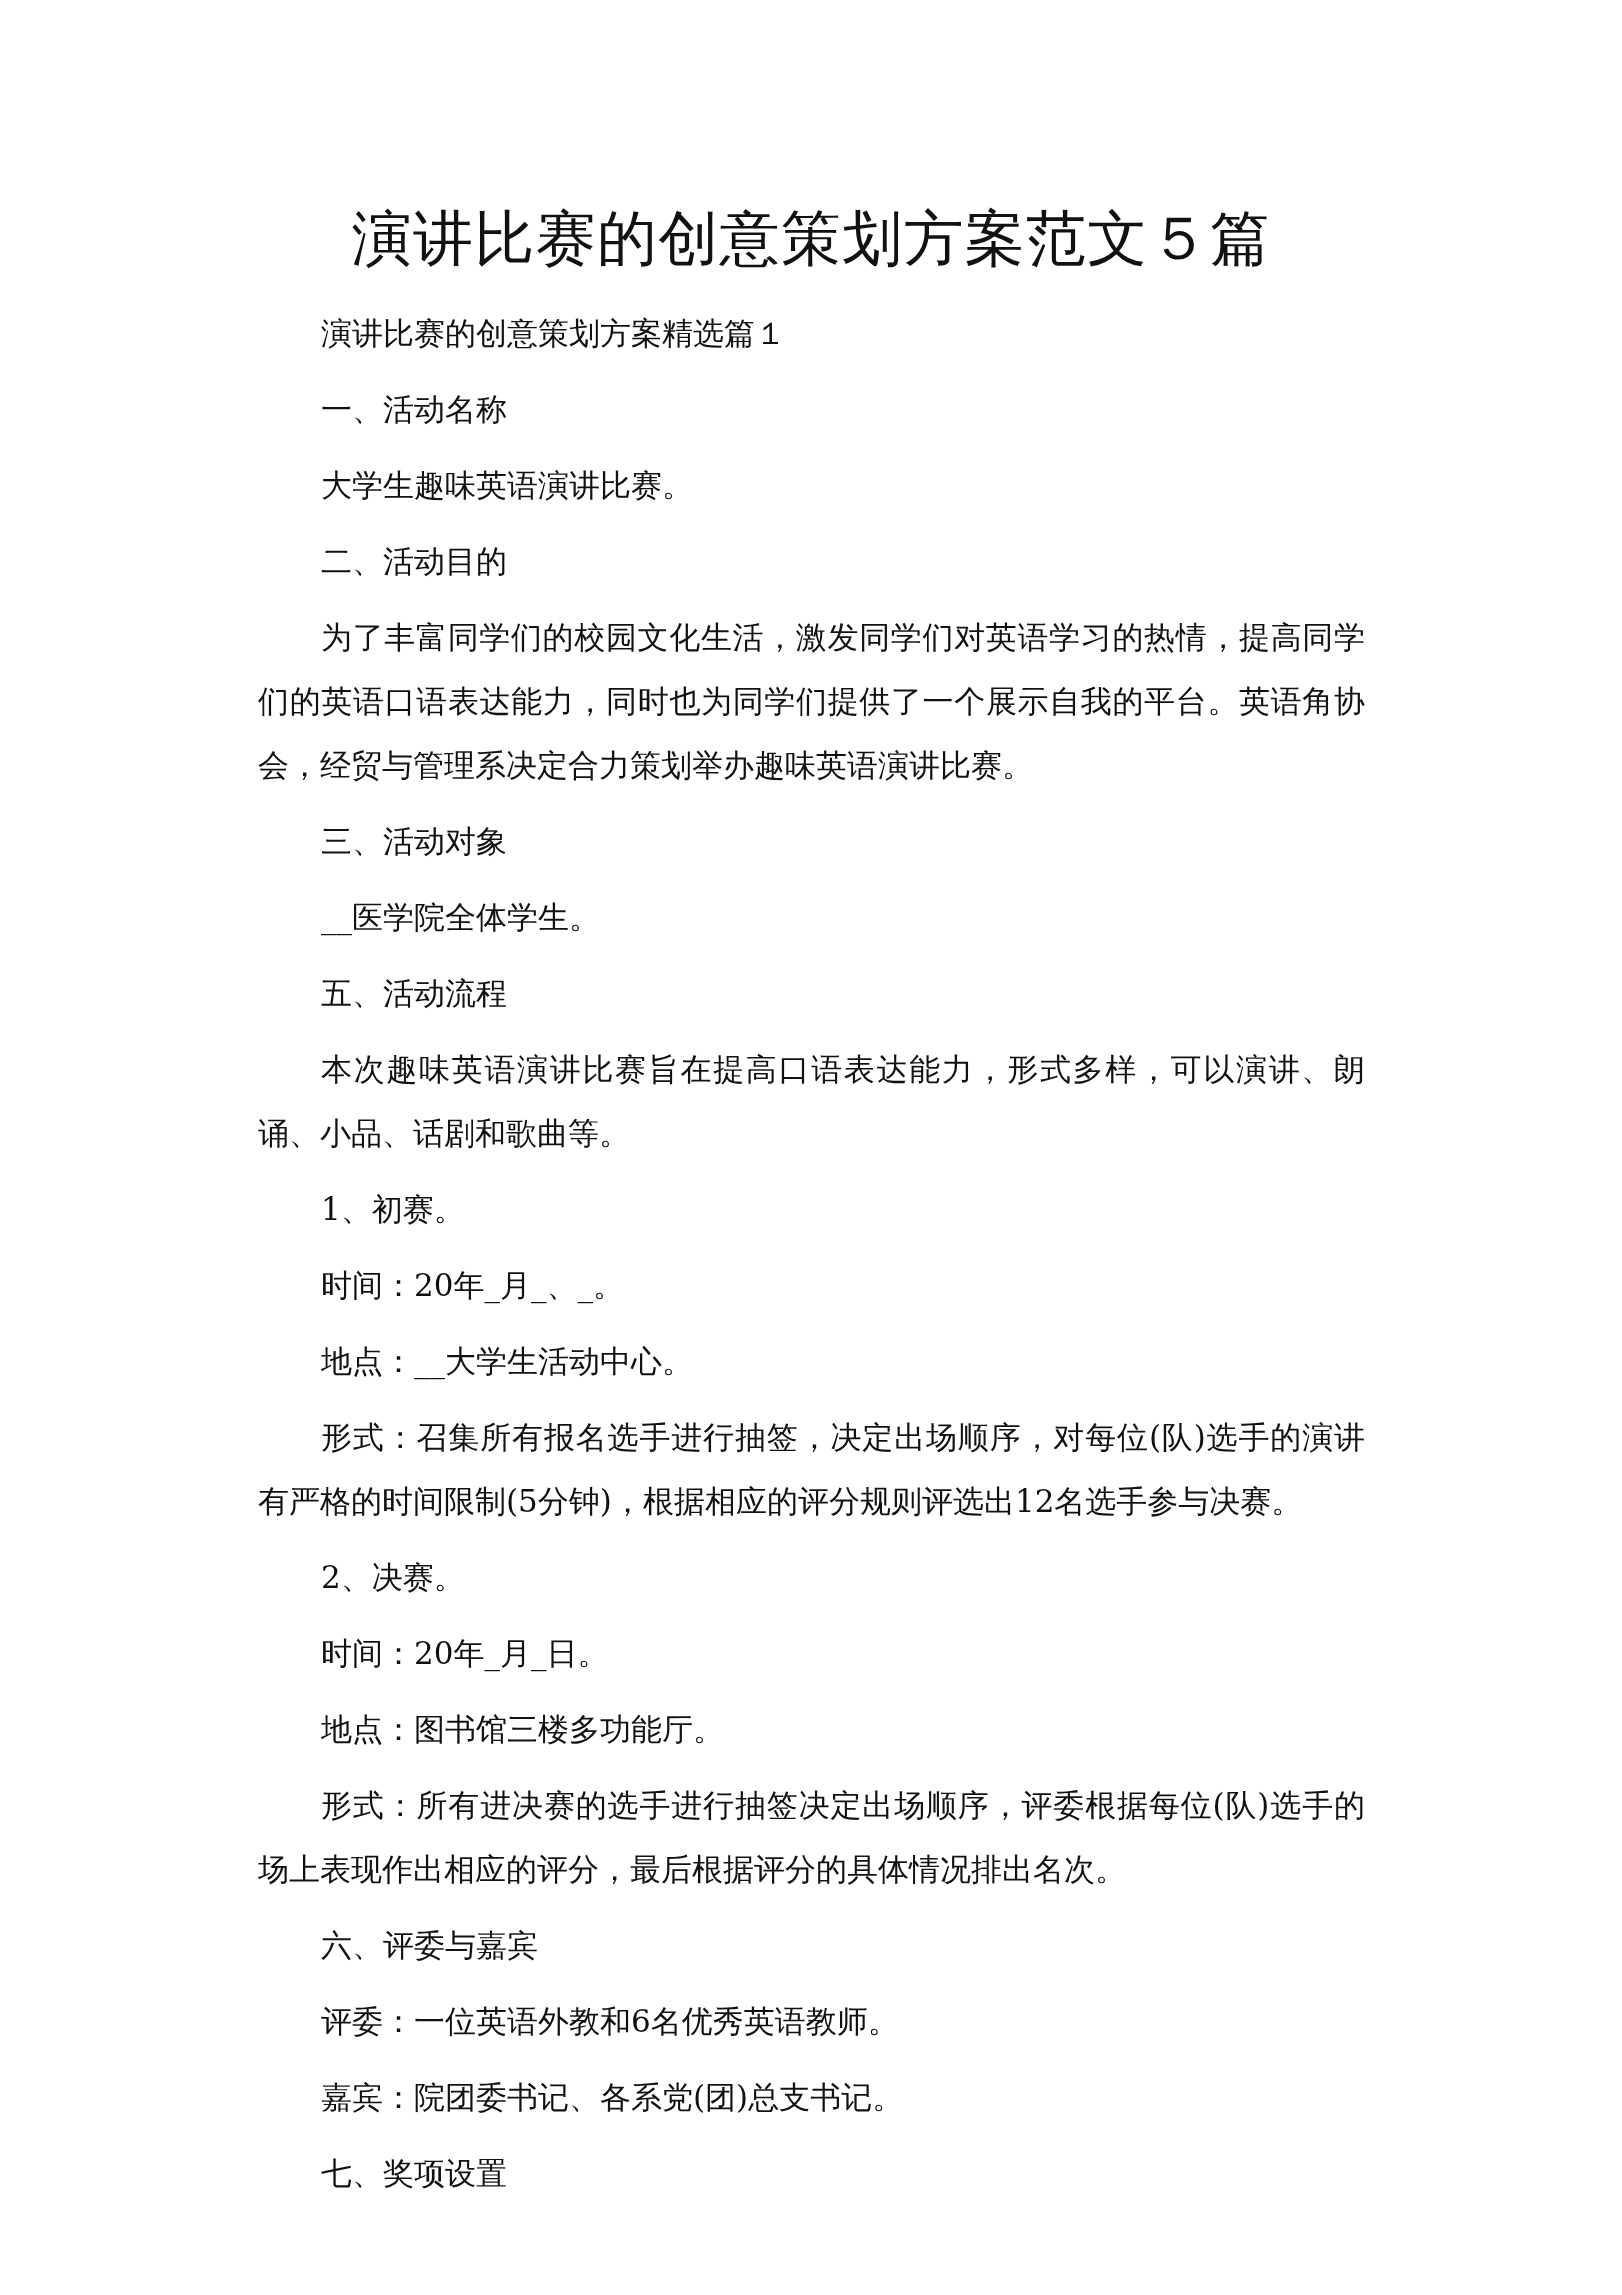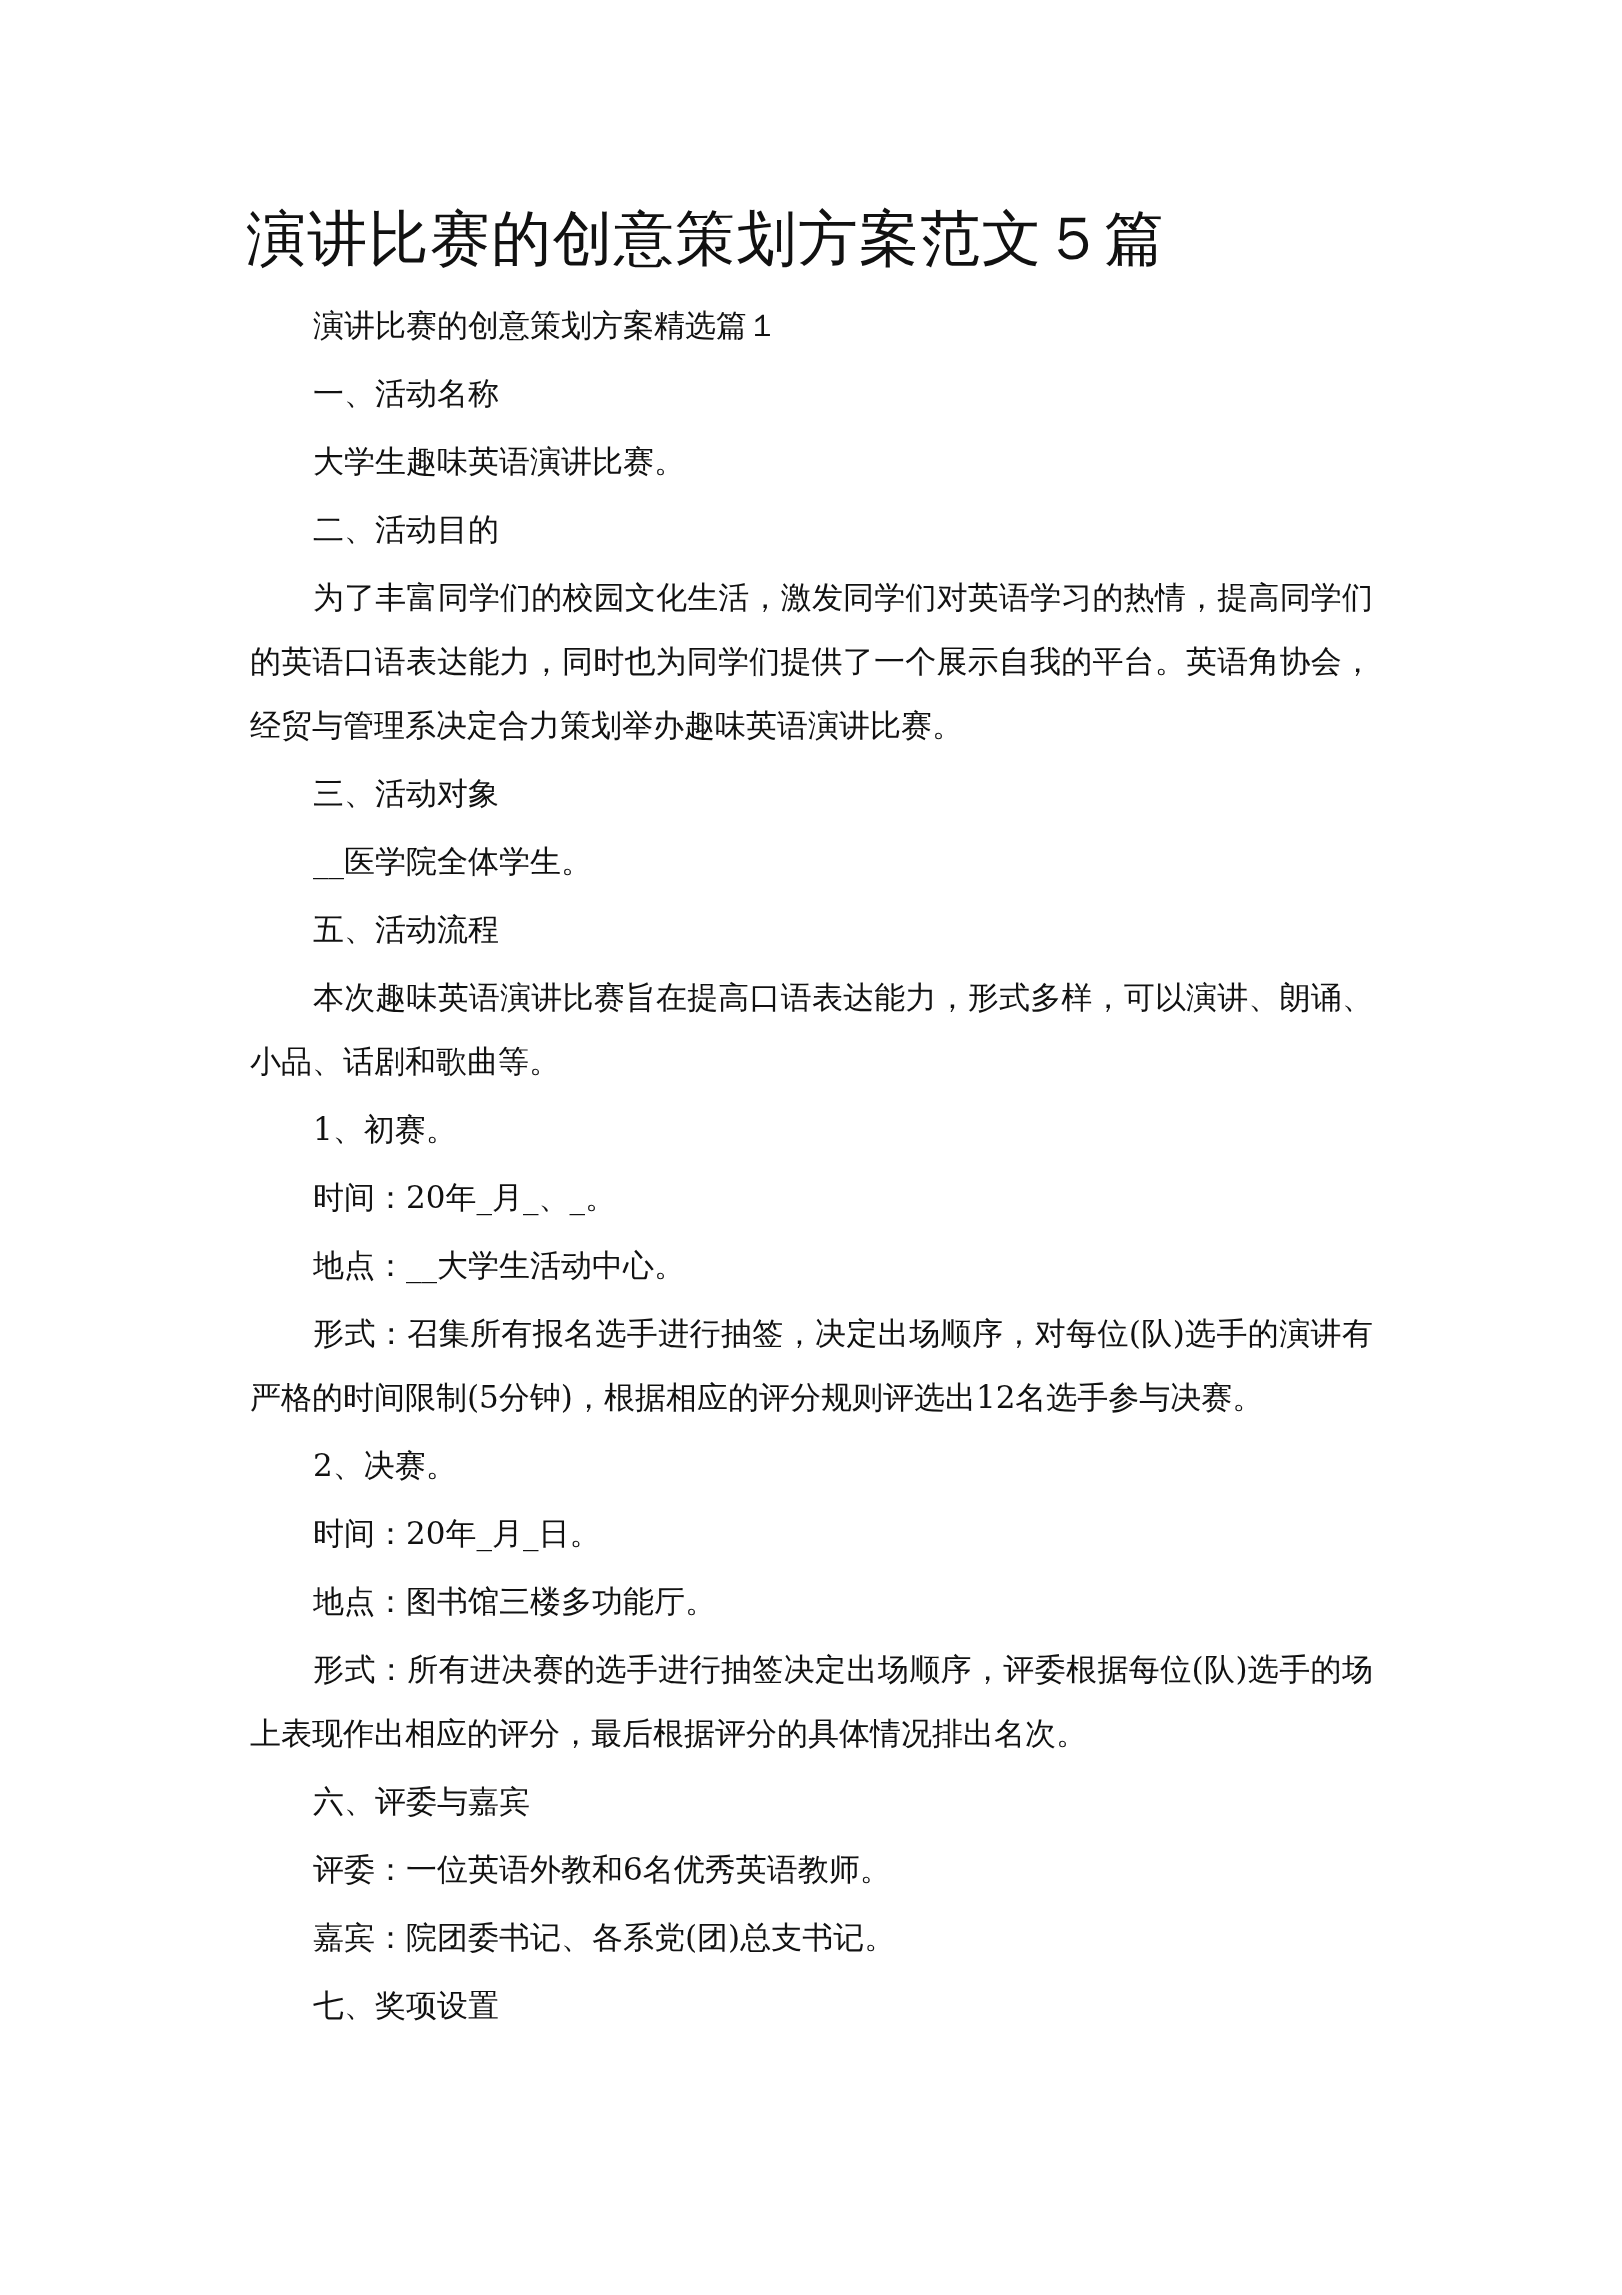--- a/index.html
+++ b/index.html
@@ -19,37 +19,37 @@
       position: absolute;
       left: 246px;
       top: 0;
       width: 1131px;
     }
     .title {
       position: absolute;
       top: 196px;
       left: 0;
       width: 1131px;
-      text-align: left;
+      text-align: center;
       font-size: 60px;
       line-height: 85px;
       font-weight: normal;
       letter-spacing: 1.3px;
       margin: 0;
     }
     .body {
       position: absolute;
       top: 289px;
       left: 0;
       width: 1131px;
     }
     .p {
       font-size: 31px;
       line-height: 64px;
-      margin: 4px;
+      margin: 12px;
       text-indent: 63px;
       text-align: justify;
       white-space: normal;
       word-break: break-all;
     }
   </style>
 </head>
 <body>
 
 <div class="page">

